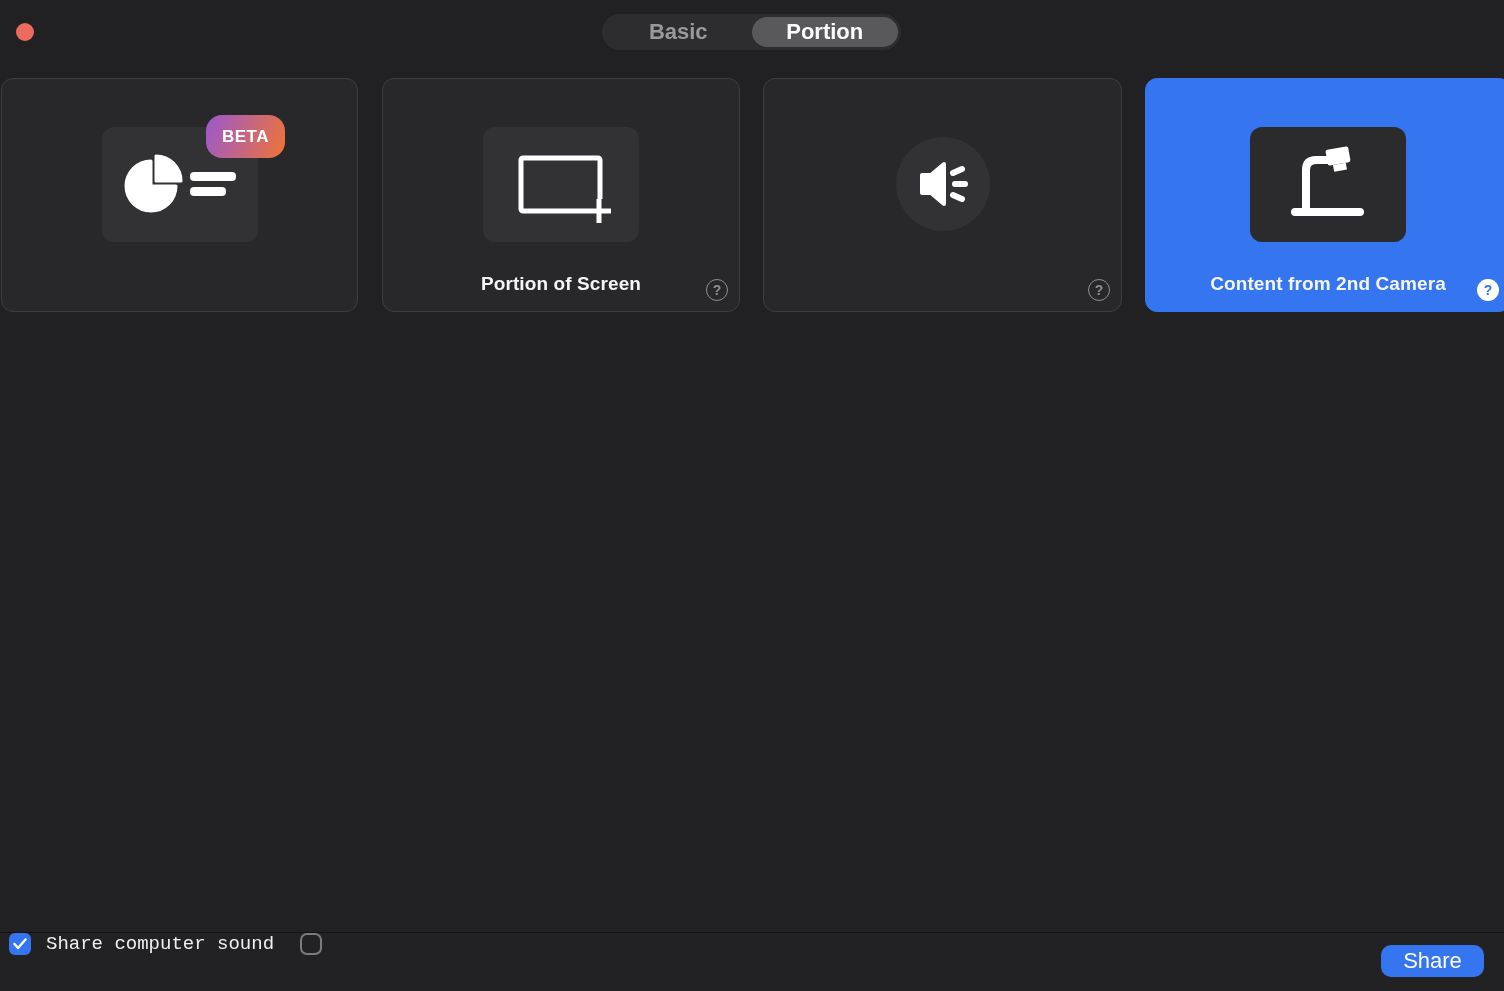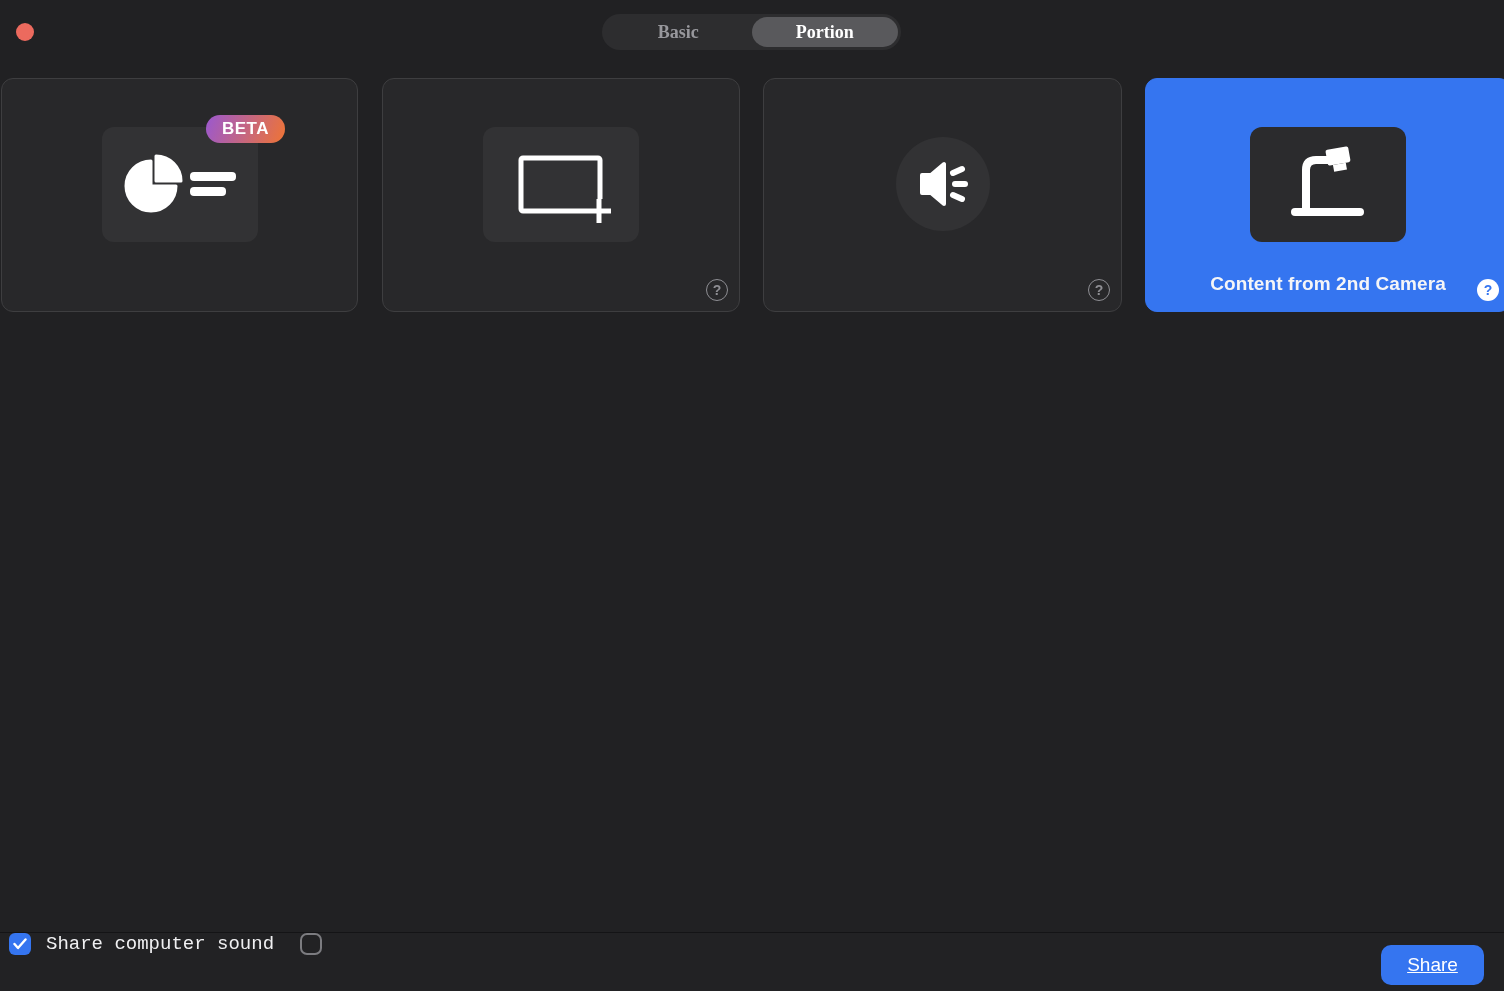--- a/index.html
+++ b/index.html
@@ -18,22 +18,22 @@
     background: #ec6a5e;
   }
   .segmented {
     position: absolute; left: 602px; top: 14px;
     width: 299px; height: 36px;
     background: #2d2d2f; border-radius: 18px;
     display: flex; align-items: stretch; padding: 3px;
   }
   .segment {
     flex: 1; display: flex; align-items: center; justify-content: center;
-    font-size: 18px; font-weight: 700; color: #98989d;
-    border-radius: 15px; cursor: default; font-family: Liberation Serif, serif;
+    font-size: 22px; font-weight: 700; color: #98989d;
+    border-radius: 15px; cursor: default;
   }
   .segment.selected { background: #59595c; color: #ffffff; }
 
   
   .card {
     position: absolute; top: 78px; height: 234px;
     background: #28282a; border: 1px solid #3e3e40; border-radius: 12px;
   }
   .card.selected { background: #3575f0; border-color: #3575f0; }
   .tile {
@@ -46,21 +46,21 @@
   .tile.circle { width: 94px; height: 94px; border-radius: 50%; top: 58px; }
   .card-label {
     position: absolute; left: 0; right: 0; bottom: 16px;
     text-align: center; color: #f5f5f7;
     font-size: 19px; font-weight: 600; letter-spacing: 0.1px;
     white-space: nowrap;
   }
   .card.c3 .card-label { text-align: left; left: 32px; }
   .badge {
     position: absolute; left: 204px; top: 36px;
-    height: 28px; padding: 0 16px; border-radius: 16px;
+    height: 43px; padding: 0 16px; border-radius: 16px;
     background: linear-gradient(110deg, #9a58d0 0%, #ef7434 100%);
     color: #ffffff; font-size: 17px; font-weight: 700; letter-spacing: 0.5px;
     display: flex; align-items: center; justify-content: center;
   }
   .help {
     position: absolute; right: 11px; bottom: 10px;
     width: 22px; height: 22px; border-radius: 50%;
     display: flex; align-items: center; justify-content: center;
     font-size: 14px; font-weight: 700;
   }
@@ -82,24 +82,24 @@
   }
   .checkbox {
     width: 22px; height: 22px; border-radius: 6px; flex: 0 0 auto;
     display: flex; align-items: center; justify-content: center;
   }
   .checkbox.checked { background: #3575f0; }
   .checkbox.unchecked { border: 2px solid #7c7c80; border-radius: 7px; background: transparent; }
   .checkbox-label { color: #f0f0f2; font-size: 19px; font-weight: 400; white-space: nowrap; }
   .share-button {
     position: absolute; right: 20px; top: 12px;
-    width: 103px; height: 40px; border-radius: 10px; border: none;
+    width: 103px; height: 32px; border-radius: 10px; border: none;
     background: #3575f0; color: #ffffff;
     font-family: "Liberation Sans", "DejaVu Sans", sans-serif;
-    font-size: 19px; font-weight: 500; cursor: pointer; text-decoration: underline;
+    font-size: 22px; font-weight: 500; cursor: pointer;
   }
 </style>
 </head>
 <body>
 
 <div class="traffic-light"></div>
 
 <div class="segmented">
   <div class="segment">Basic</div>
   <div class="segment selected">Portion</div>
@@ -125,20 +125,21 @@
         <line x1="104" y1="84" x2="128" y2="84"></line>
         <line x1="116" y1="72" x2="116" y2="96"></line>
       </g>
       <g stroke="#ffffff" stroke-width="5">
         <line x1="104" y1="84" x2="128" y2="84"></line>
         <line x1="116" y1="72" x2="116" y2="96"></line>
       </g>
     </svg>
   </div>
   <div class="help outline">?</div>
+  <div class="card-label">Portion of Screen</div>
 </div>
 
 <div class="card c3" style="left:763px; width:359px;">
   <div class="tile circle">
     <svg width="94" height="94" viewBox="0 0 94 94" aria-hidden="true">
       <path d="M26,38 h9 l13,-11 v40 l-13,-11 h-9 z" fill="#ffffff" stroke="#ffffff" stroke-width="4" stroke-linejoin="round"></path>
       <g stroke="#ffffff" stroke-width="6" stroke-linecap="round">
         <line x1="57" y1="36" x2="66" y2="32"></line>
         <line x1="59" y1="47" x2="69" y2="47"></line>
         <line x1="57" y1="58" x2="66" y2="62"></line>

